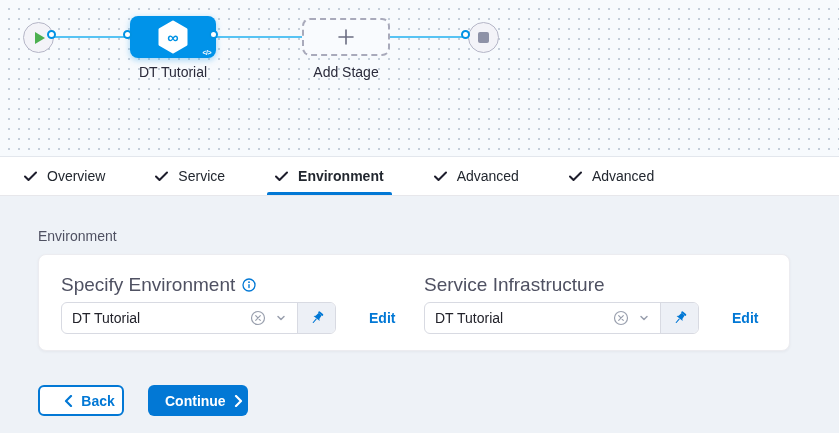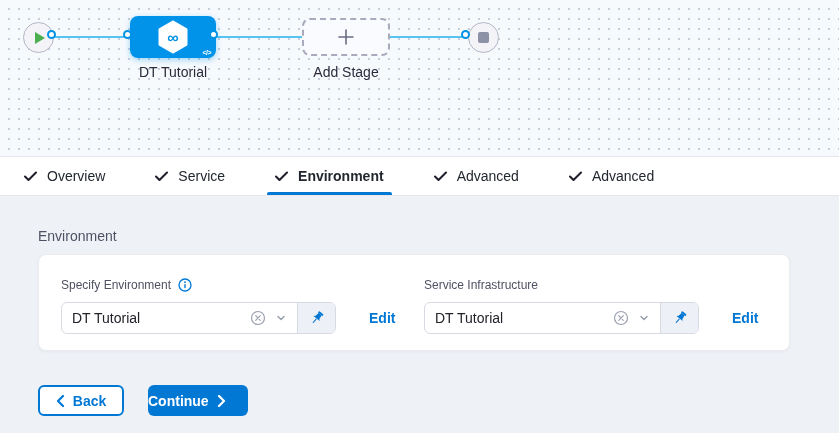--- a/index.html
+++ b/index.html
@@ -49,38 +49,38 @@
 
   
   .content { width:839px; height:237px; background:#eef2f7; padding:32px 0 0 38px; }
   .section-heading { font-size:14px; color:#4f5162; }
   .card { margin-top:10px; width:752px; height:97px; background:#fff;
     border:1px solid #ececf0; border-radius:8px;
     box-shadow:0 1px 3px rgba(40,41,61,0.05);
     padding:22px 0 0 22px; display:flex; }
   .field { width:363px; }
   .field-label-row { display:flex; align-items:center; gap:7px; height:16px;
-    font-size:12px; color:#4f5162; }
+    font-size:19px; color:#4f5162; }
   .control-row { margin-top:9px; display:flex; align-items:center; }
   .select-group { display:flex; width:275px; height:32px;
     border:1px solid #d8dae2; border-radius:6px; overflow:hidden; background:#fff; }
   .select-box { flex:1; display:flex; align-items:center; padding:0 10px; gap:9px;
     cursor:pointer; }
   .select-value { flex:1; font-size:14px; color:#22222a; white-space:nowrap;
     overflow:hidden; }
   .pin-btn { width:38px; border-left:1px solid #d8dae2; background:#edf0f6;
     display:flex; align-items:center; justify-content:center; cursor:pointer; }
   .edit-link { margin-left:33px; font-size:14px; font-weight:bold;
     color:#0278d5; cursor:pointer; text-decoration:none; }
 
   
   .footer { display:flex; gap:24px; margin-top:34px; }
   .btn { height:31px; border-radius:6px; display:flex; align-items:center;
     gap:8px; font-size:14px; font-weight:bold; cursor:pointer;
-    font-family:"Liberation Sans", sans-serif; }
+    font-family:"Liberation Sans", sans-serif;padding-left:17px; }
   .btn-back { width:86px; justify-content:center; background:#fff;
     border:2px solid #0278d5; color:#0278d5; }
   .btn-continue { width:100px; background:#0278d5;
     border:none; color:#fff; }
   .icon-flex { display:flex; align-items:center; }
 </style>
 </head>
 <body>
 
 <div class="canvas">

